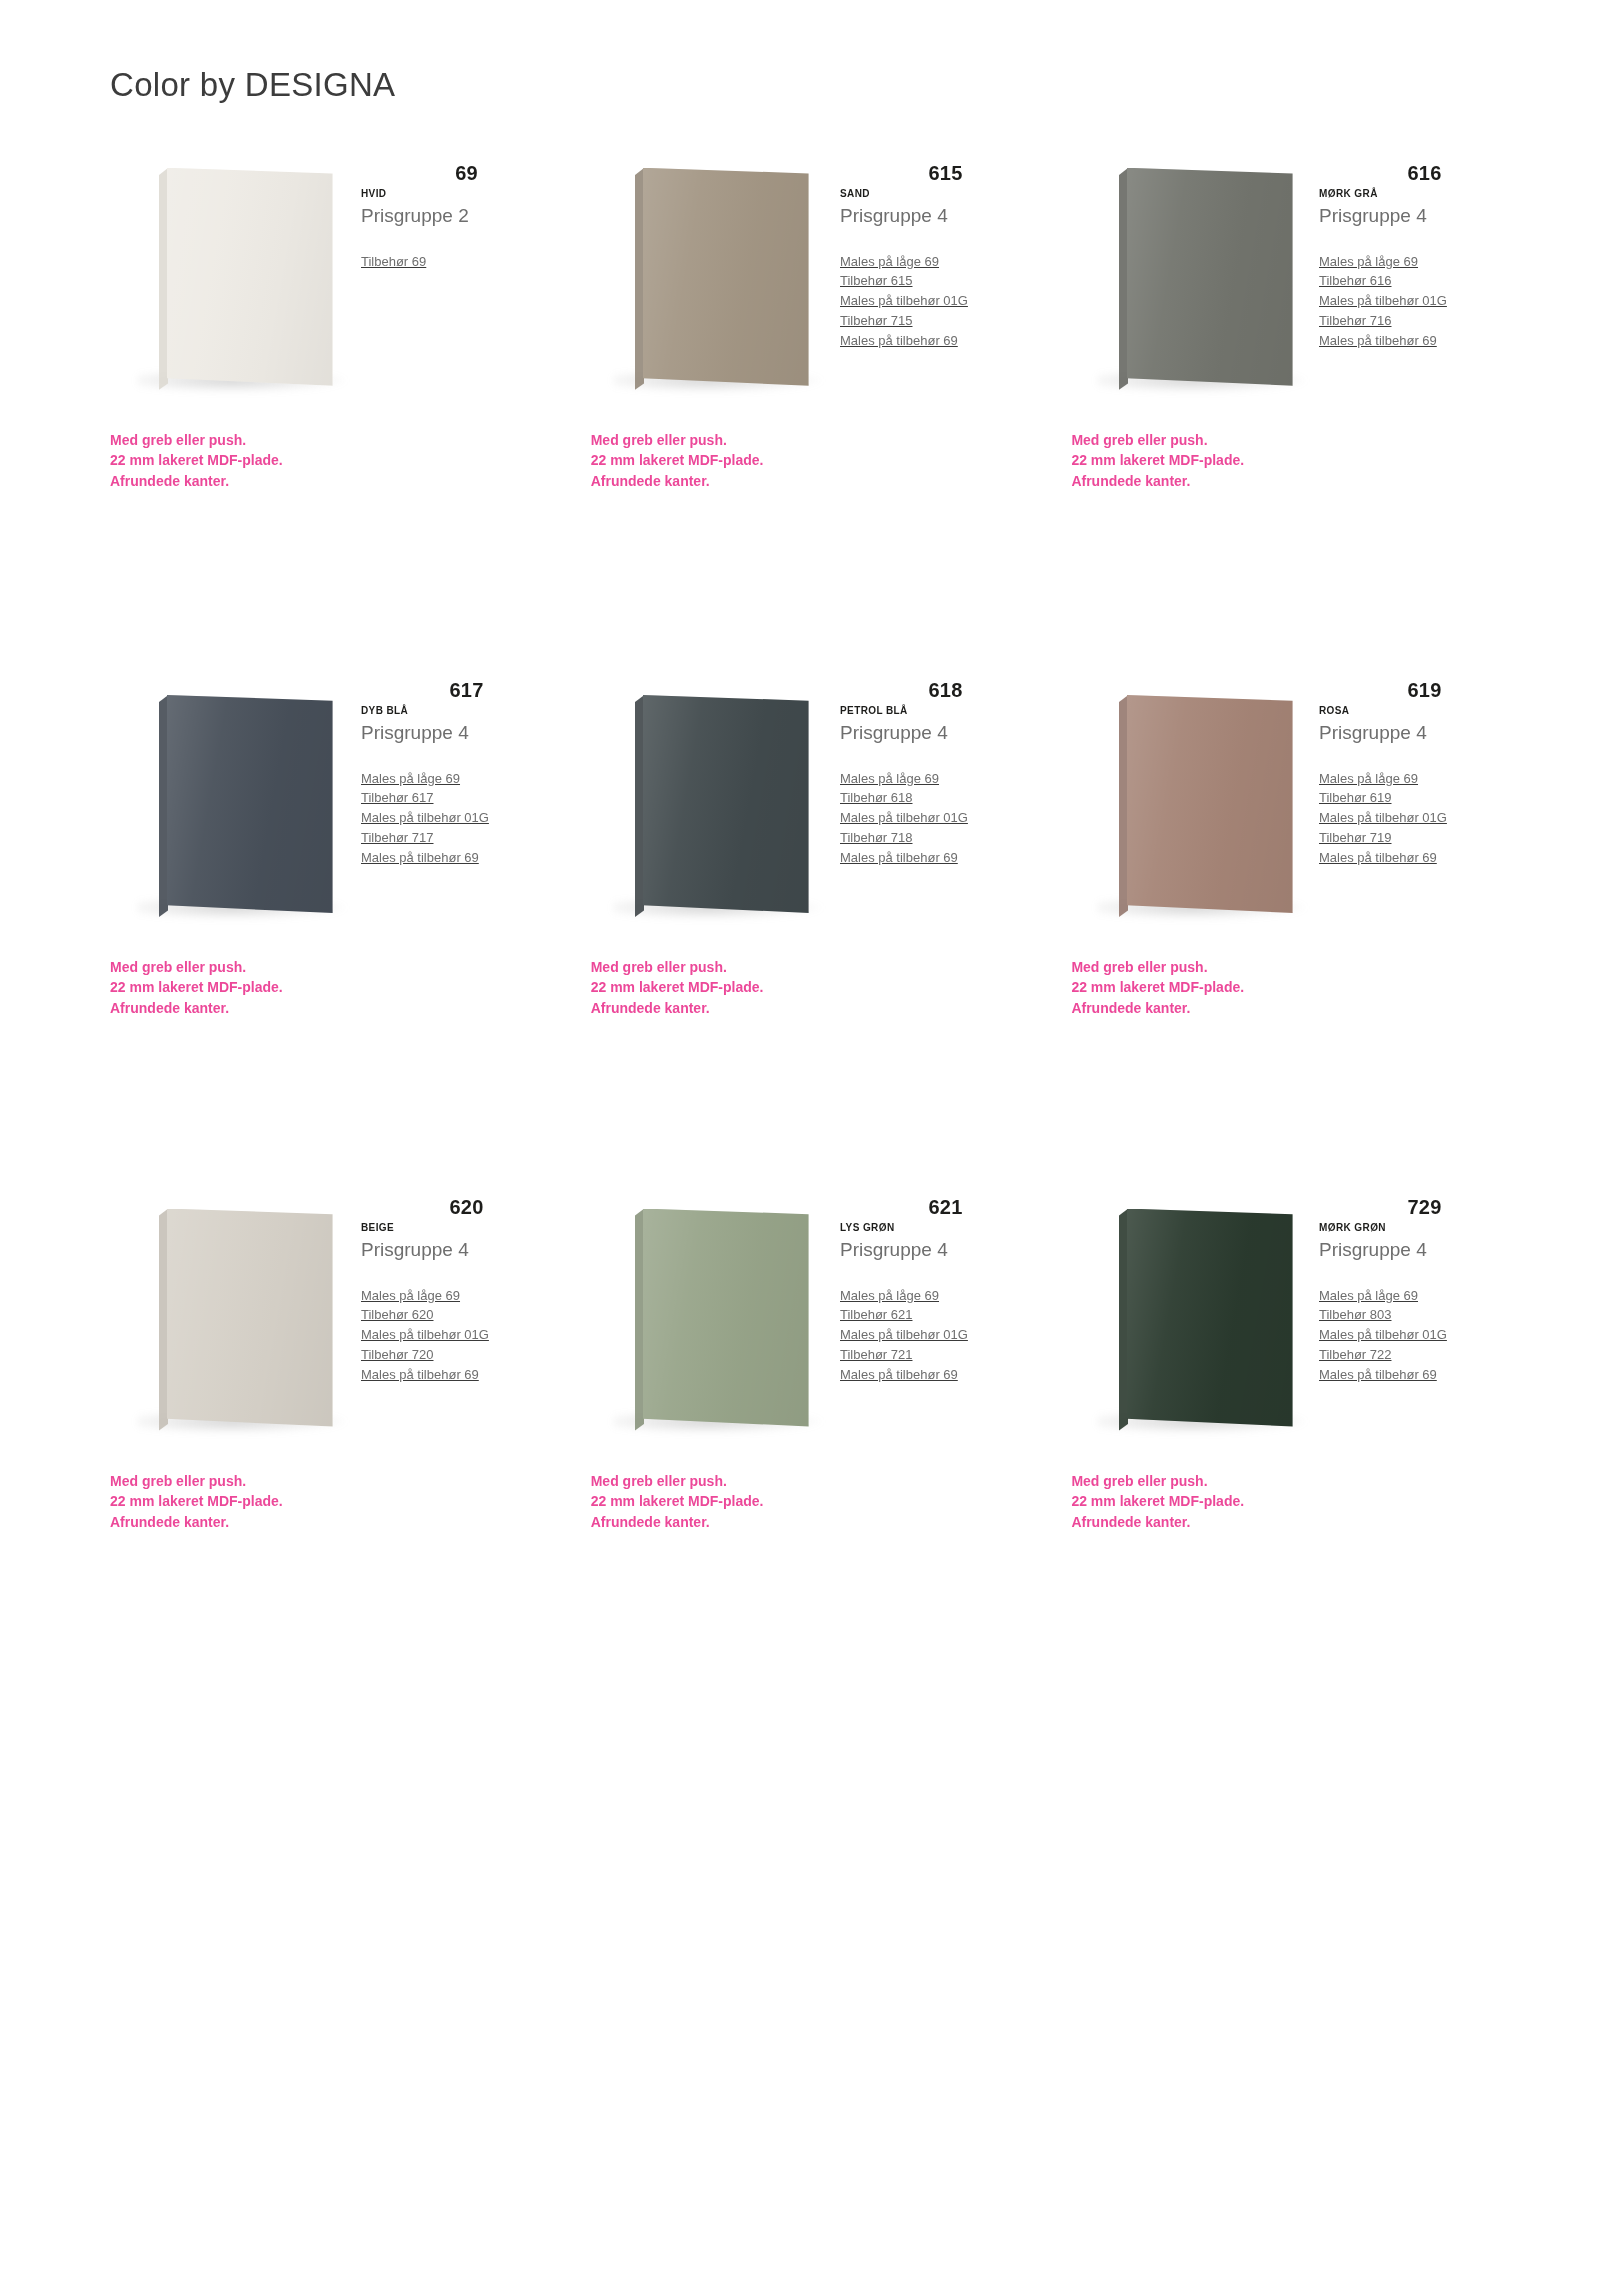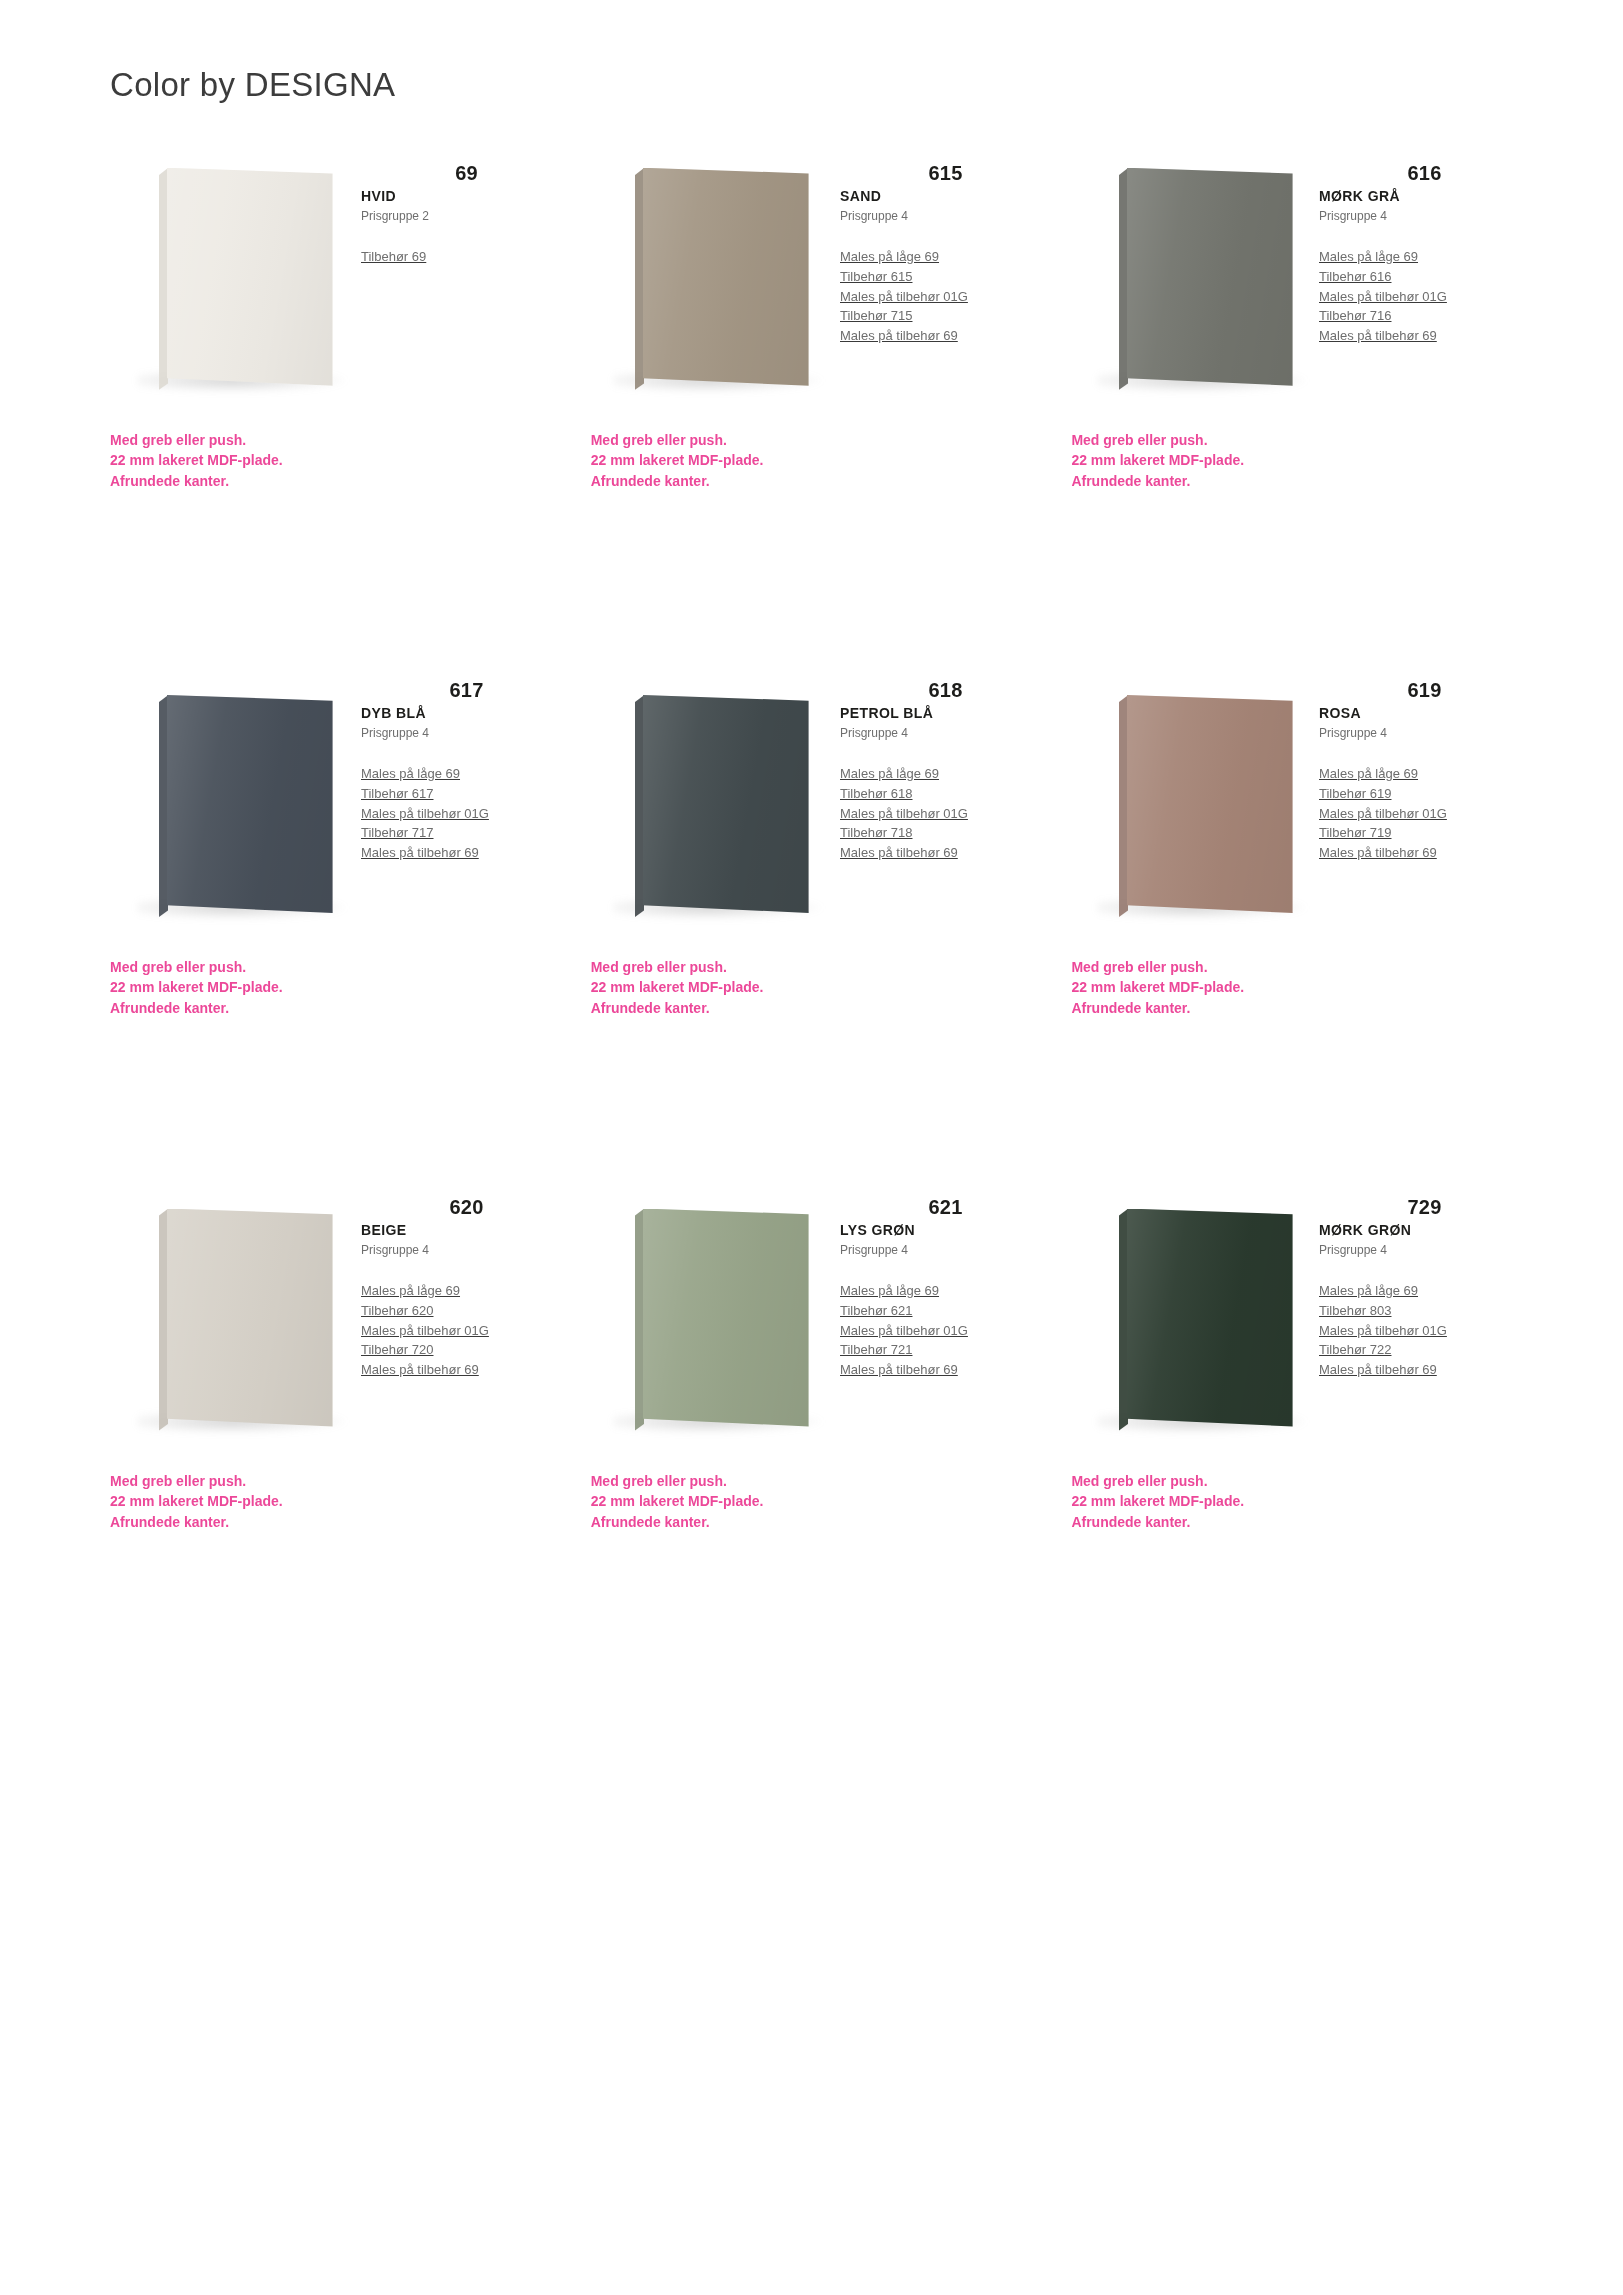--- a/index.html
+++ b/index.html
@@ -119,30 +119,30 @@
   .code {
     font-size: 20px;
     font-weight: 700;
     letter-spacing: 0.2px;
     color: #1d1d1b;
     line-height: 1.22;
     text-align: center;
   }
 
   .name {
-    font-size: 14px;
+    font-size: 10px;
     font-weight: 700;
     letter-spacing: 0.4px;
     color: #1d1d1b;
     line-height: 1.34;
     margin-top: 1.7px;
   }
 
   .pricegroup {
-    font-size: 12px;
+    font-size: 19px;
     font-weight: 400;
     color: #6e6e6e;
     line-height: 1.4;
     margin-top: 2.5px;
   }
 
   .spec-list {
     margin-top: 22px;
     list-style: none;
     text-decoration: underline;

